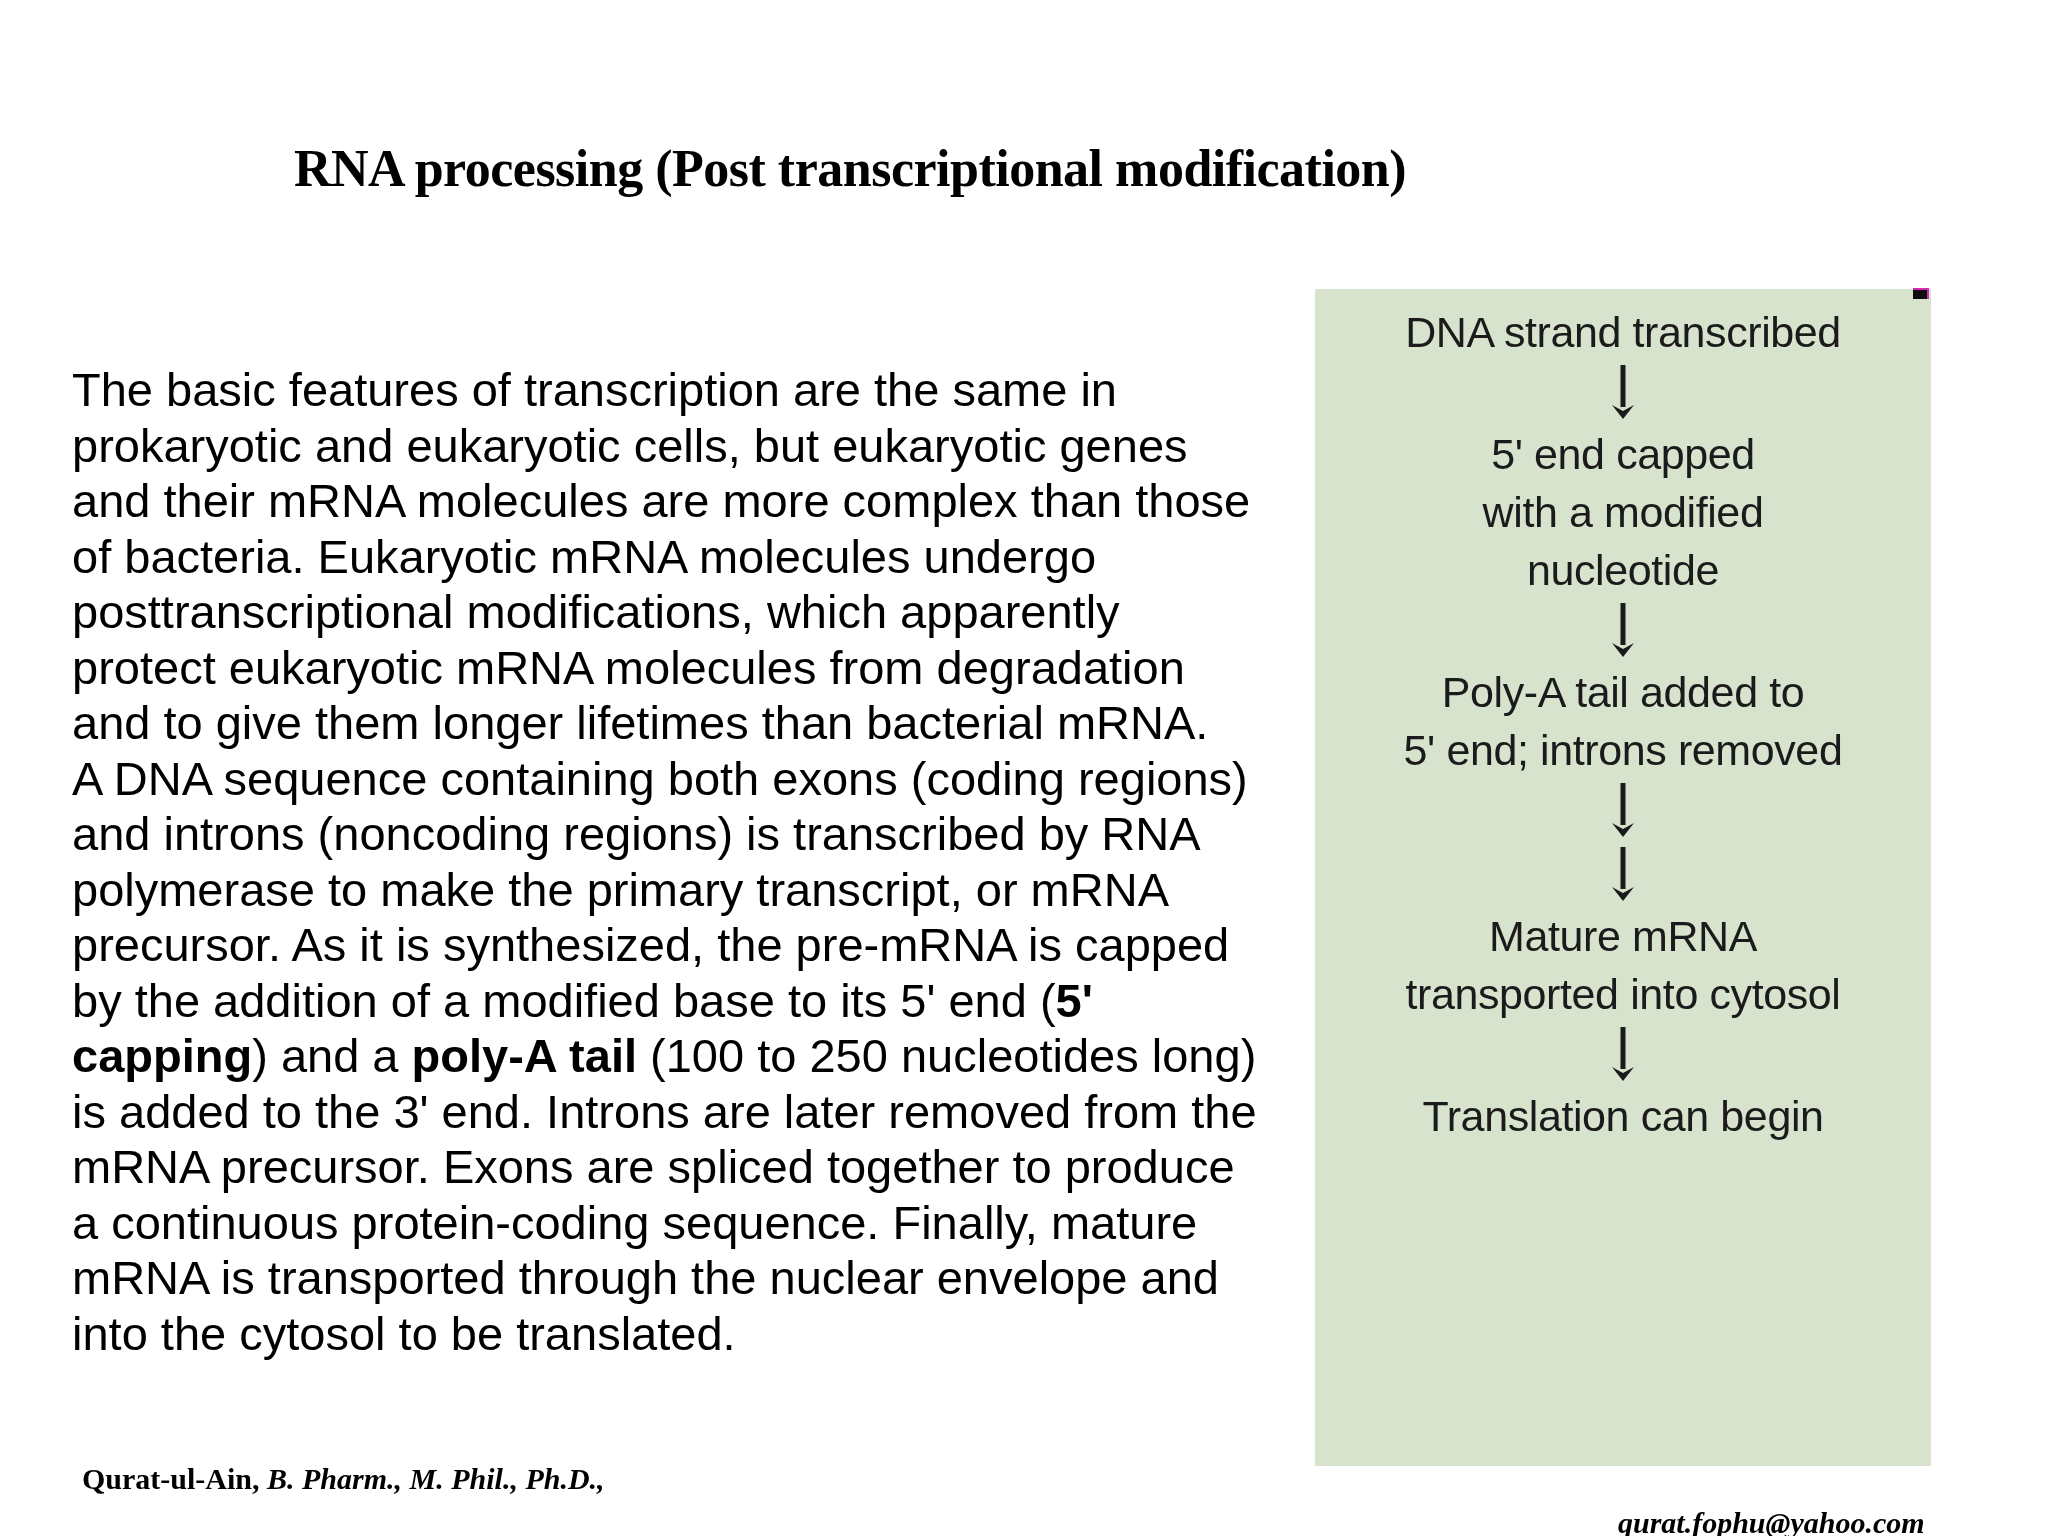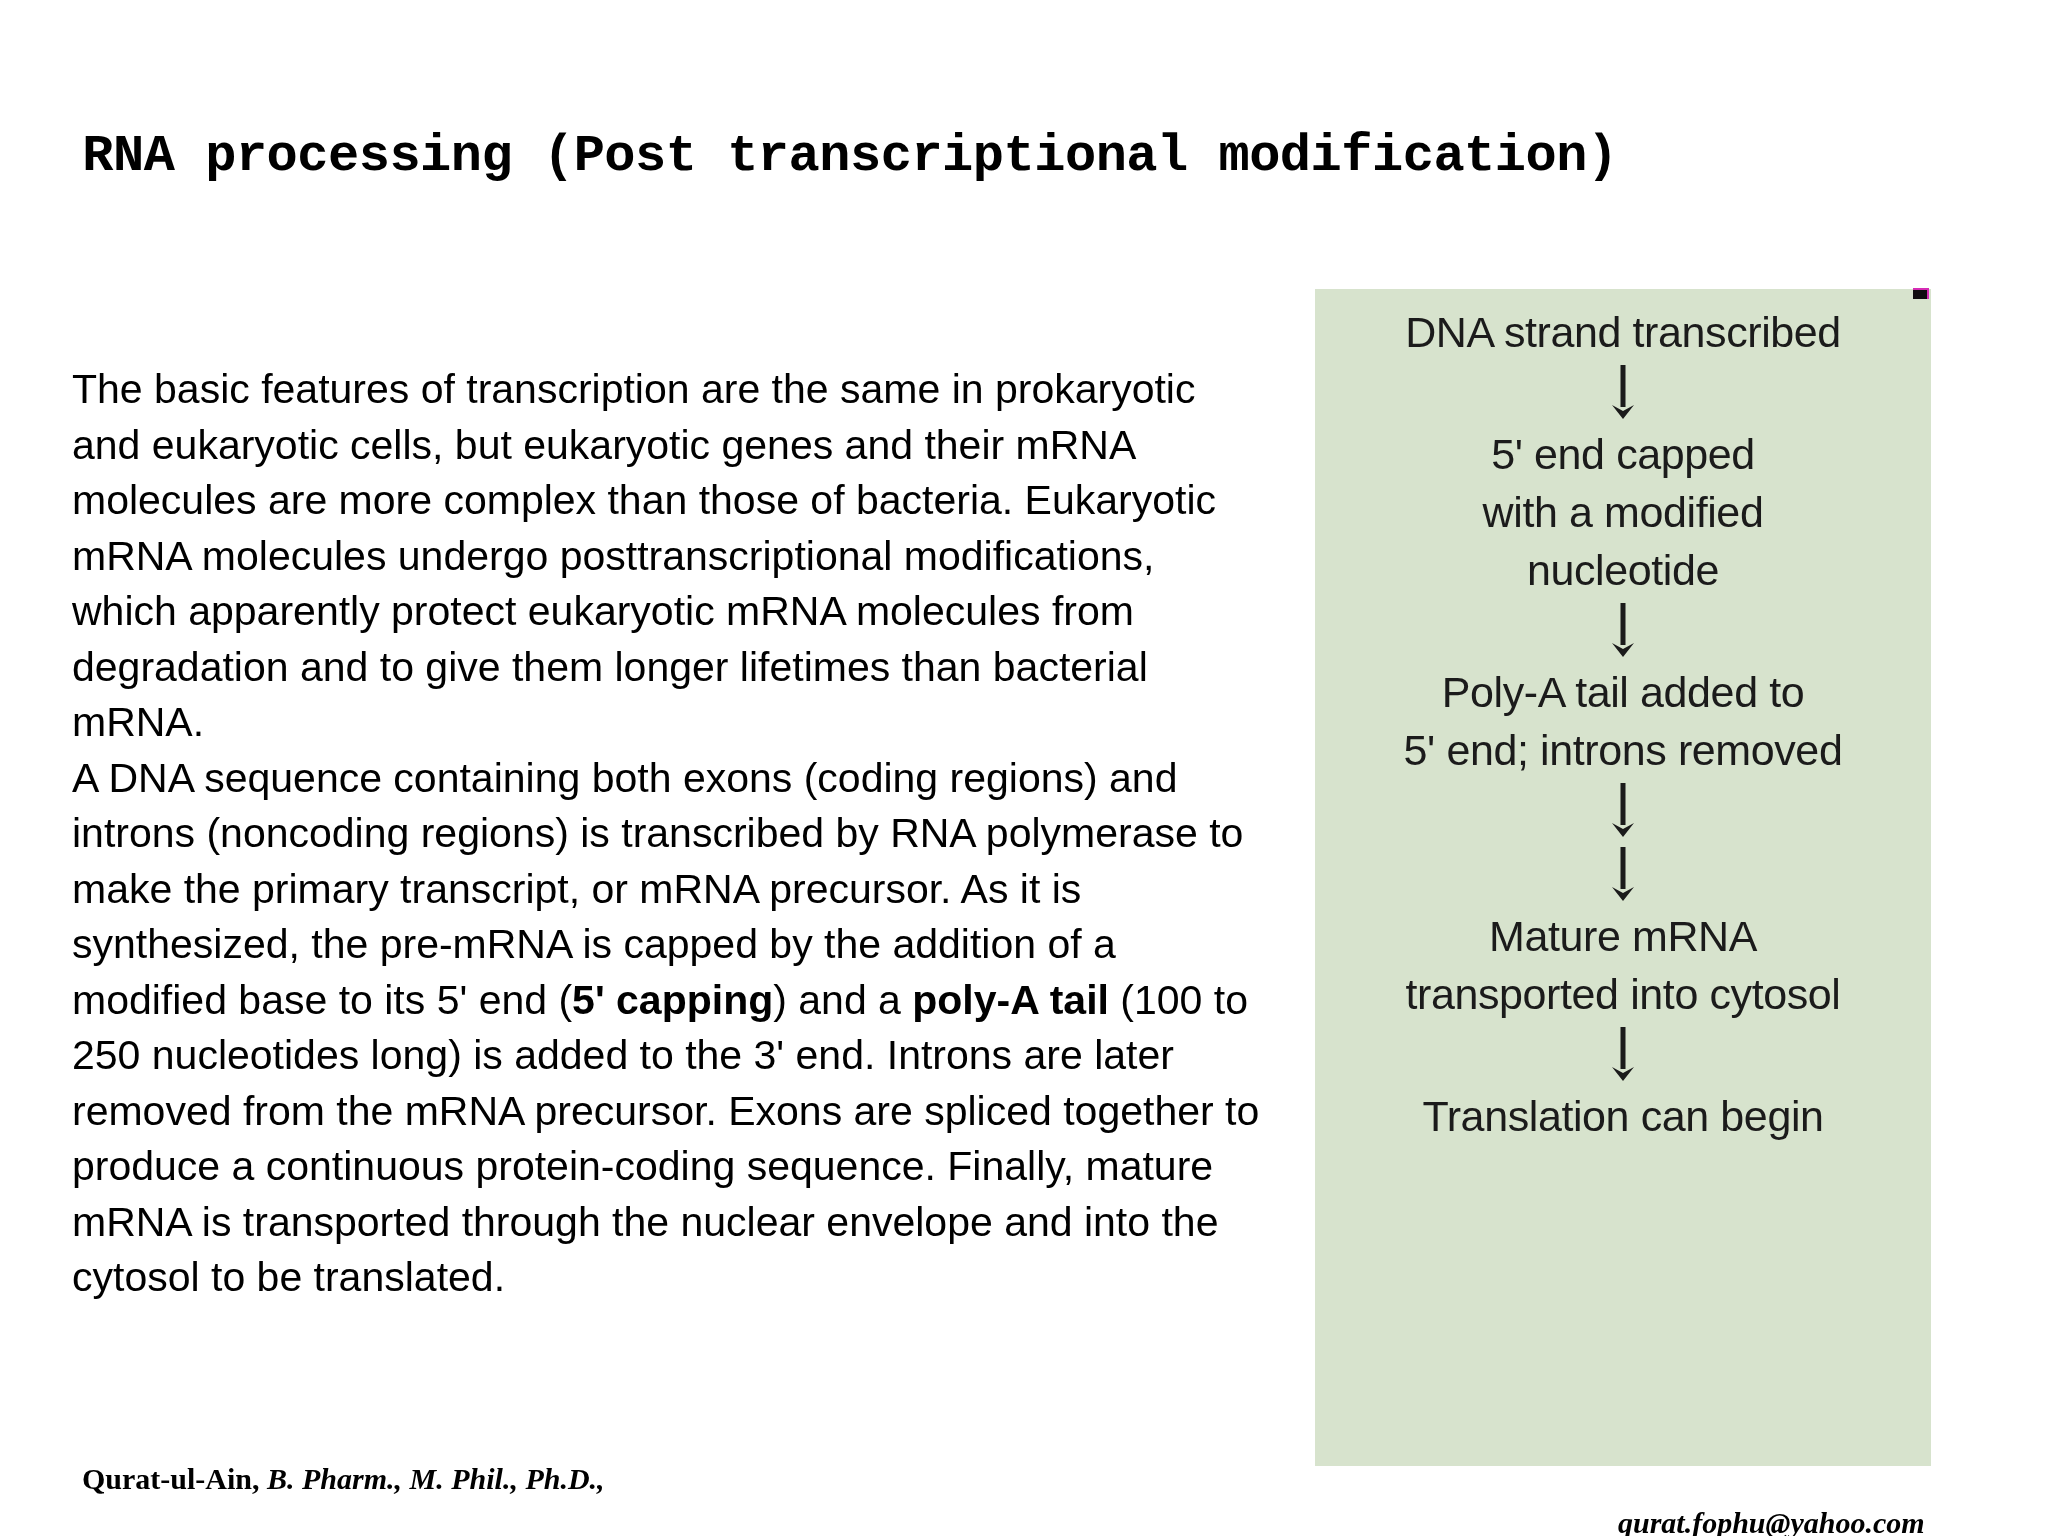--- a/index.html
+++ b/index.html
@@ -12,40 +12,40 @@
     background: #ffffff;
     font-family: "Liberation Sans", sans-serif;
     overflow: hidden;
     position: relative;
   }
 
   
   .slide-title {
     position: absolute;
     left: 0;
-    top: 128px;
+    top: 140px;
     width: 1700px;
     text-align: center;
-    font-family: Liberation Mono, monospace;
+    font-family: Liberation Serif, serif;
     font-weight: bold;
     font-size: 52px;
     line-height: 58px;
     letter-spacing: -0.5px;
     color: #000000;
     white-space: nowrap;
   }
 
   
   .body-copy {
     position: absolute;
     left: 72px;
     top: 362px;
     width: 1195px;
     font-family: "Liberation Sans", sans-serif;
-    font-size: 41px;
+    font-size: 47px;
     line-height: 55.5px;
     color: #000000;
   }
   .body-copy p {
     margin: 0;
   }
   .body-copy b {
     font-weight: bold;
   }
 

